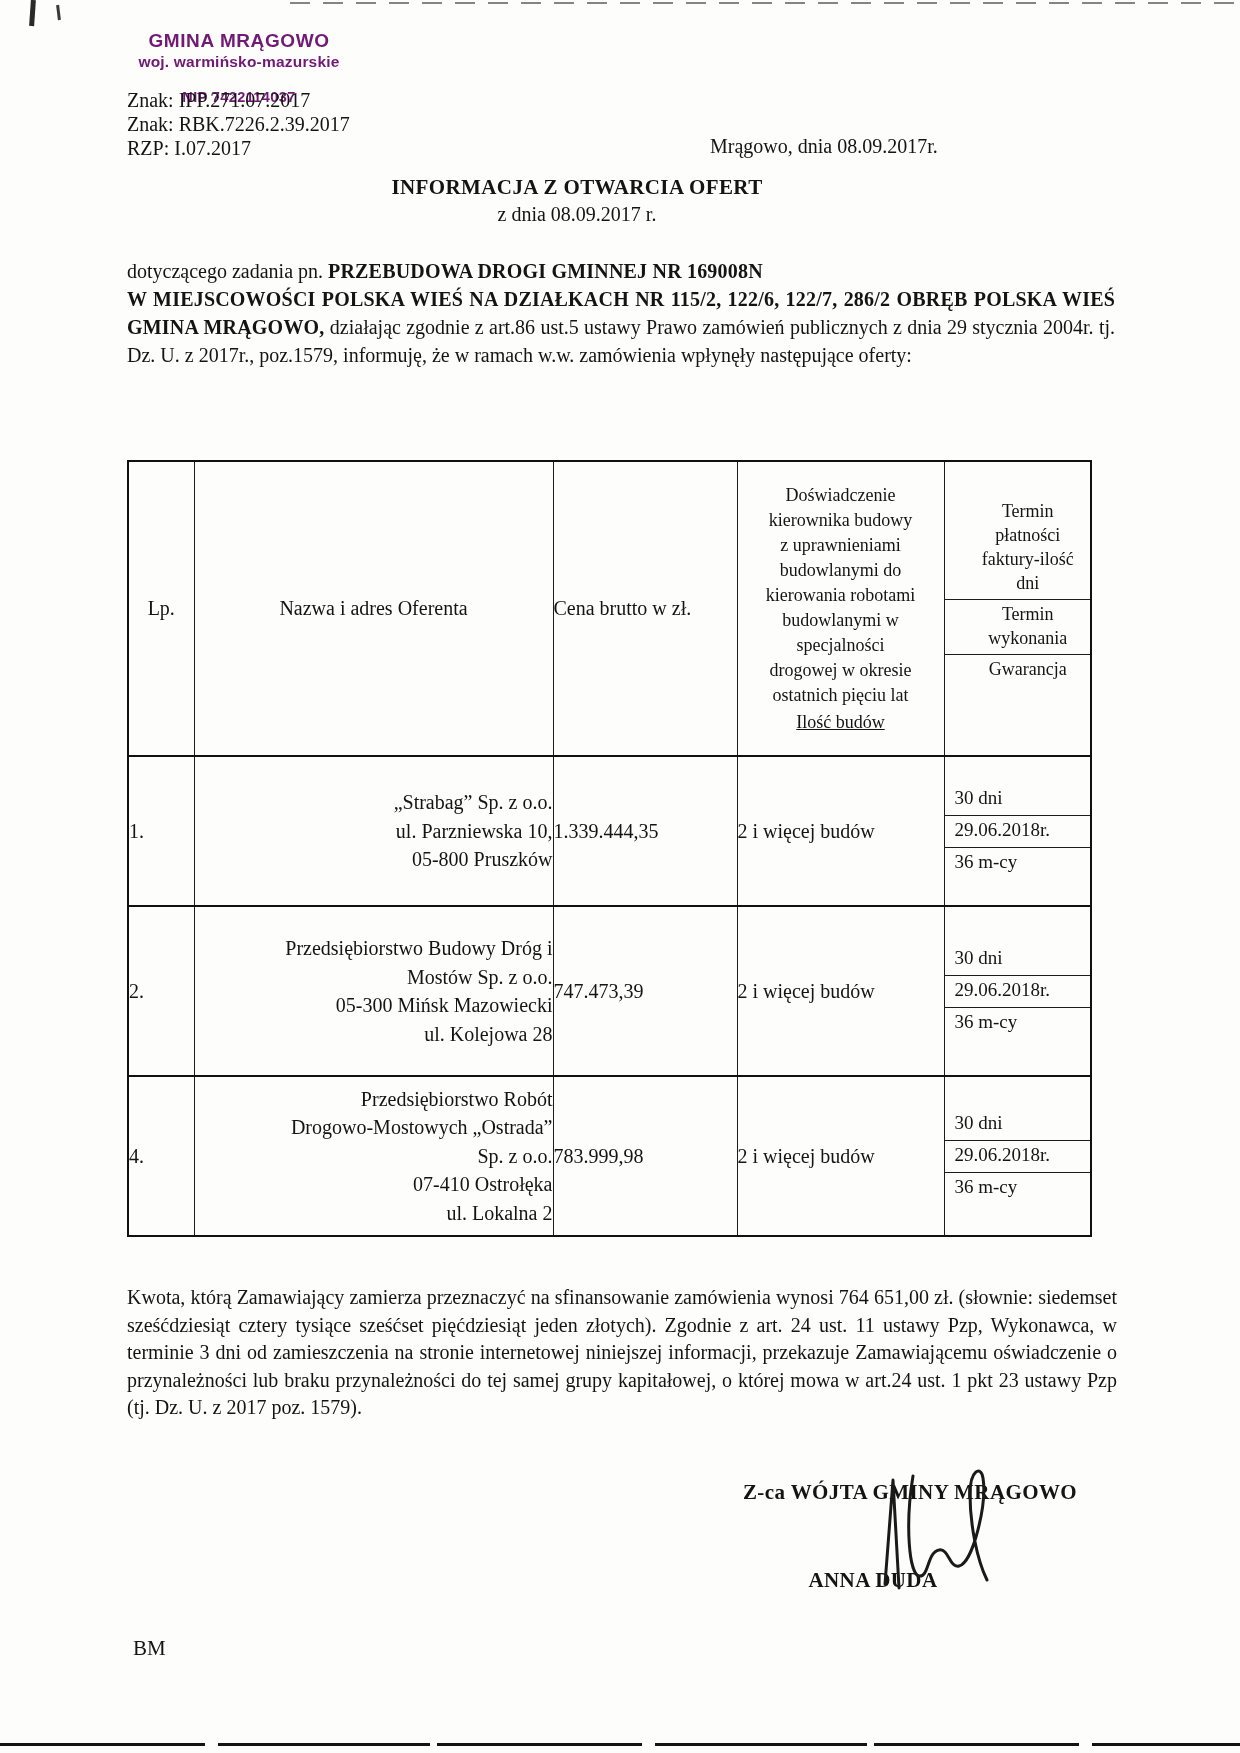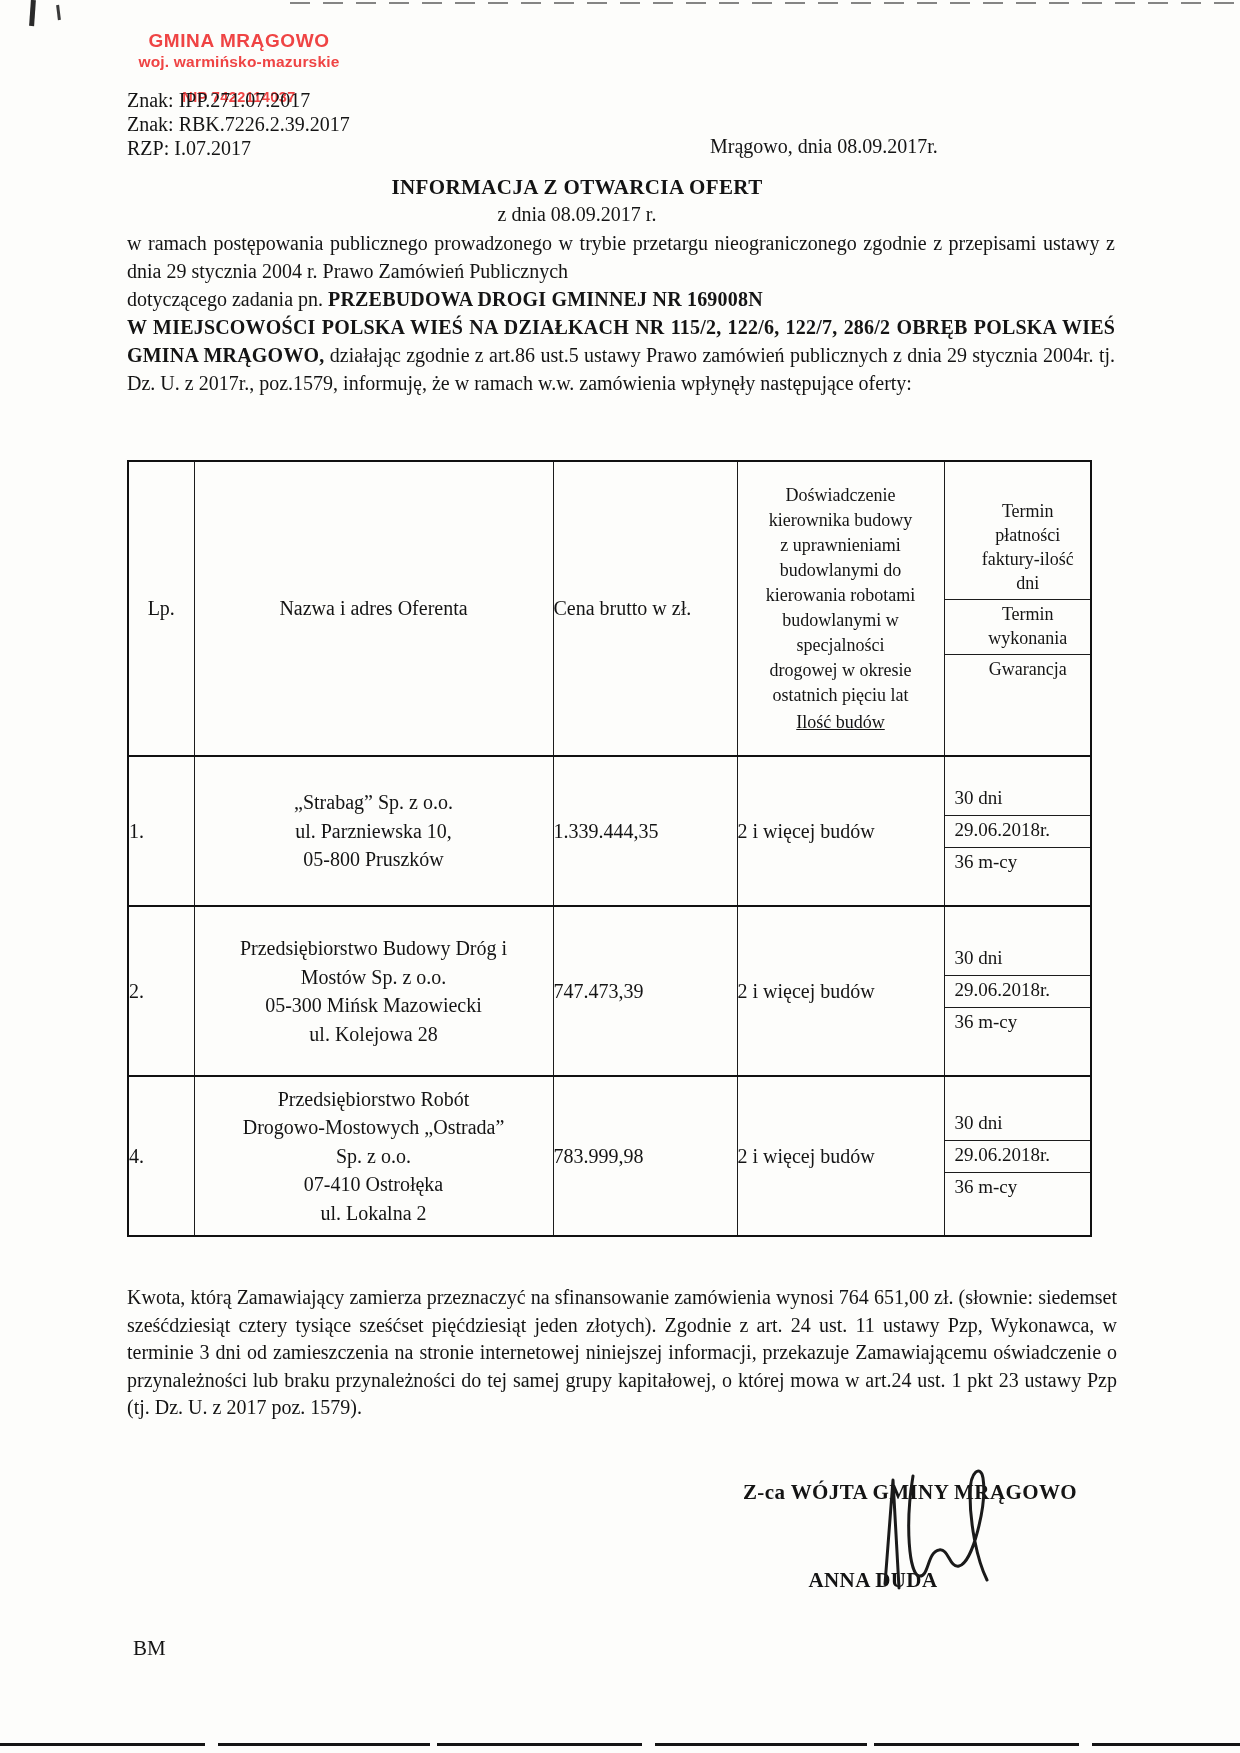--- a/index.html
+++ b/index.html
@@ -14,21 +14,21 @@
   
   .scan-top{top:2px;left:290px;width:950px;height:2px;
     background:repeating-linear-gradient(90deg,#444 0 20px,transparent 20px 33px);opacity:.65;}
   .scan-bottom{top:1743px;left:0;width:1240px;height:3px;
     background:repeating-linear-gradient(90deg,#141414 0 205px,transparent 205px 218px,#141414 218px 430px,transparent 430px 437px);}
   .corner-mark-1{left:30px;top:0;width:5px;height:26px;background:#2a2a2a;transform:rotate(4deg);}
   .corner-mark-2{left:57px;top:5px;width:3px;height:15px;background:#3a3a3a;transform:rotate(-7deg);}
 
   
   .stamp{left:128px;top:30px;width:222px;text-align:center;
-    font-family:"Liberation Sans","DejaVu Sans",sans-serif;font-weight:bold;color:#ef4444;}
+    font-family:"Liberation Sans","DejaVu Sans",sans-serif;font-weight:bold;color:#701a75;}
   .stamp-org{font-size:19px;letter-spacing:.6px;}
   .stamp-region{font-size:15.5px;margin-top:1px;letter-spacing:.2px;}
   .stamp-nip{font-size:14.5px;margin-top:18px;letter-spacing:.4px;}
 
   
   .refs{left:127px;top:88px;font-size:20px;line-height:24px;}
   .place-date{left:710px;top:135px;font-size:20px;}
 
   .title{left:127px;top:175px;width:900px;text-align:center;font-weight:bold;font-size:21px;letter-spacing:.4px;}
   .subtitle{left:127px;top:203px;width:900px;text-align:center;font-size:20px;}
@@ -54,21 +54,21 @@
     white-space:pre-line;padding-top:32px;}
   .h-exp-u{display:inline-block;margin-top:2px;text-decoration:underline;}
   .h-terms{vertical-align:top;font-size:18px;line-height:24px;}
   .ht{display:flex;flex-direction:column;height:291px;}
   .ht-item{padding:2px 4px 4px 25px;white-space:pre-line;}
   .ht-item.pad-top{padding-top:36px;}
   .ht-item.rule{border-bottom:1px solid #1c1c1c;}
   .ht-item.grow{flex:1;}
 
   .c-lp{vertical-align:top;text-align:left;padding:8px 0 0 10px;}
-  .c-name{vertical-align:top;text-align:center;white-space:pre-line;
+  .c-name{vertical-align:top;text-align:right;white-space:pre-line;
     padding:6px 8px 0 12px;line-height:28.5px;}
   .c-price{text-align:left;padding-left:10px;}
   .c-exp{text-align:left;padding-left:10px;}
   .c-terms{vertical-align:top;font-size:19px;}
   .term{padding:3px 2px 6px 10px;}
   .term.rule{border-bottom:1px solid #1c1c1c;}
 
   .closing{left:127px;top:1284px;width:990px;font-size:20px;line-height:27.5px;text-align:justify;margin:0;}
 
   .sig-role{left:660px;top:1480px;width:500px;text-align:center;font-weight:bold;font-size:21px;letter-spacing:.4px;}
@@ -96,21 +96,21 @@
   <div>Znak: RBK.7226.2.39.2017</div>
   <div>RZP: I.07.2017</div>
 </div>
 
 <div class="abs place-date">Mrągowo, dnia 08.09.2017r.</div>
 
 <div class="abs title">INFORMACJA Z OTWARCIA OFERT</div>
 <div class="abs subtitle">z dnia 08.09.2017 r.</div>
 
 <p class="abs intro">
-  <span>w ramach  postępowania publicznego  prowadzonego w trybie przetargu nieograniczonego zgodnie z przepisami ustawy z dnia 29 stycznia 2004 r. Prawo Zamówień Publicznych</span><br>
+  <br>
   <span>dotyczącego zadania pn.  </span><b>PRZEBUDOWA DROGI GMINNEJ NR 169008N</b><br>
   <b>W MIEJSCOWOŚCI POLSKA WIEŚ NA DZIAŁKACH NR 115/2, 122/6, 122/7, 286/2 OBRĘB POLSKA WIEŚ GMINA MRĄGOWO,</b><span> działając zgodnie z art.86 ust.5 ustawy Prawo zamówień publicznych  z dnia 29 stycznia 2004r. tj. Dz. U. z 2017r., poz.1579, informuję, że w ramach w.w. zamówienia wpłynęły następujące oferty:</span>
 </p>
 
 <table class="offers-table">
   <colgroup>
     <col style="width:66px">
       <col style="width:359px">
       <col style="width:184px">
       <col style="width:207px">

